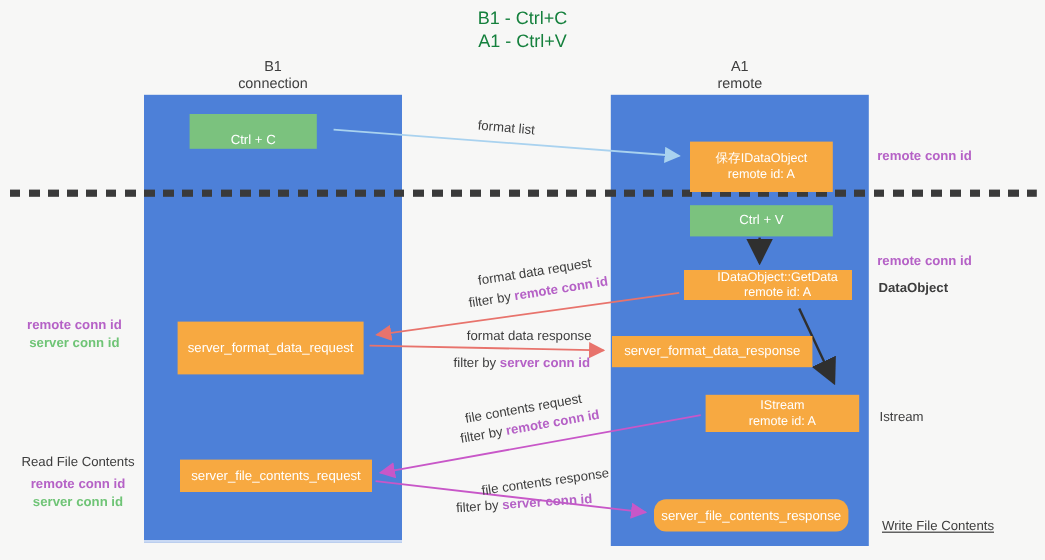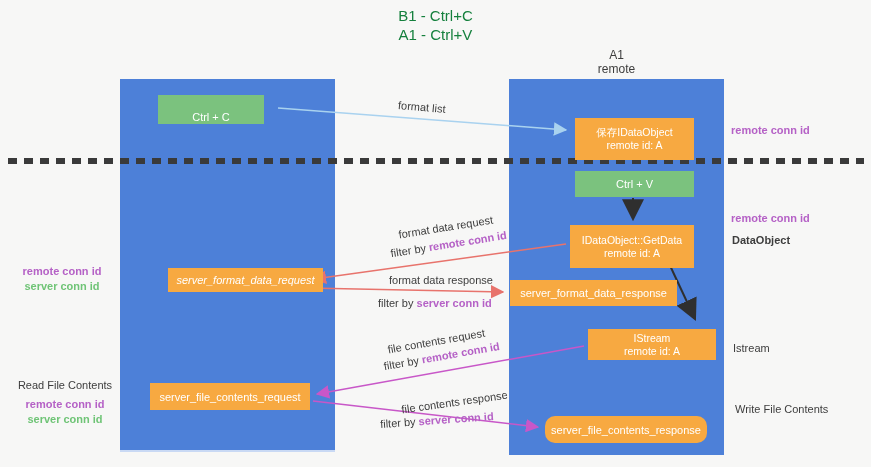--- a/index.html
+++ b/index.html
@@ -33,20 +33,24 @@
 </head>
 <body>
 
 <div id="stage">
 
   <div class="title">
     <div>B1 - Ctrl+C</div>
     <div>A1 - Ctrl+V</div>
   </div>
 
+  <div class="col-header" style="left:120px;">
+    <div>B1</div>
+    <div>connection</div>
+  </div>
   <div class="col-header" style="left:509px;text-align:center;">
     <div>A1</div>
     <div>remote</div>
   </div>
 
   <div class="lifeline" id="col-b1"></div>
   <div class="lifeline" id="col-a1"></div>
 
   <div class="dashed"></div>
 
@@ -80,26 +84,26 @@
 
   <div class="node orange two" style="left:575px;top:118px;width:119px;height:42px;">
     <div>保存IDataObject</div>
     <div>remote id: A</div>
   </div>
 
   <div class="node green" style="left:575px;top:171px;width:119px;height:26px;">
     <div>Ctrl + V</div>
   </div>
 
-  <div class="node orange two" style="left:570px;top:225px;width:124px;height:43px;">
+  <div class="node orange two" style="left:570px;top:225px;width:124px;height:25px;padding-left:16px;">
     <div>IDataObject::GetData</div>
     <div>remote id: A</div>
   </div>
 
-  <div class="node orange" style="left:168px;top:268px;width:155px;height:24px;font-style:italic;">
+  <div class="node orange" style="left:148px;top:268px;width:155px;height:44px;">
     <div>server_format_data_request</div>
   </div>
 
   <div class="node orange" style="left:510px;top:280px;width:167px;height:26px;">
     <div>server_format_data_response</div>
   </div>
 
   <div class="node orange two" style="left:588px;top:329px;width:128px;height:31px;">
     <div>IStream</div>
     <div>remote id: A</div>
@@ -132,21 +136,21 @@
 
   <div class="mlabel" style="left:401px;top:396px;transform:rotate(-8deg);">file contents response</div>
   <div class="mlabel" style="left:380px;top:414px;transform:rotate(-4deg);">
     <span>filter by </span><span class="purple">server conn id</span>
   </div>
 
   <div class="slabel purple" style="left:731px;top:123px;">remote conn id</div>
   <div class="slabel purple" style="left:731px;top:211px;">remote conn id</div>
   <div class="slabel" style="left:732px;top:233px;font-weight:bold;">DataObject</div>
   <div class="slabel" style="left:733px;top:341px;">Istream</div>
-  <div class="slabel" style="left:735px;top:402px;">Write File Contents</div>
+  <div class="slabel" style="left:735px;top:432px;text-decoration:underline;">Write File Contents</div>
 
   <div class="lgroup" style="left:14px;top:264px;width:96px;">
     <div class="purple">remote conn id</div>
     <div class="greent">server conn id</div>
   </div>
 
   <div class="lgroup" style="left:10px;top:378px;width:110px;">
     <div>Read File Contents</div>
     <div class="purple" style="margin-top:4px;">remote conn id</div>
     <div class="greent">server conn id</div>

